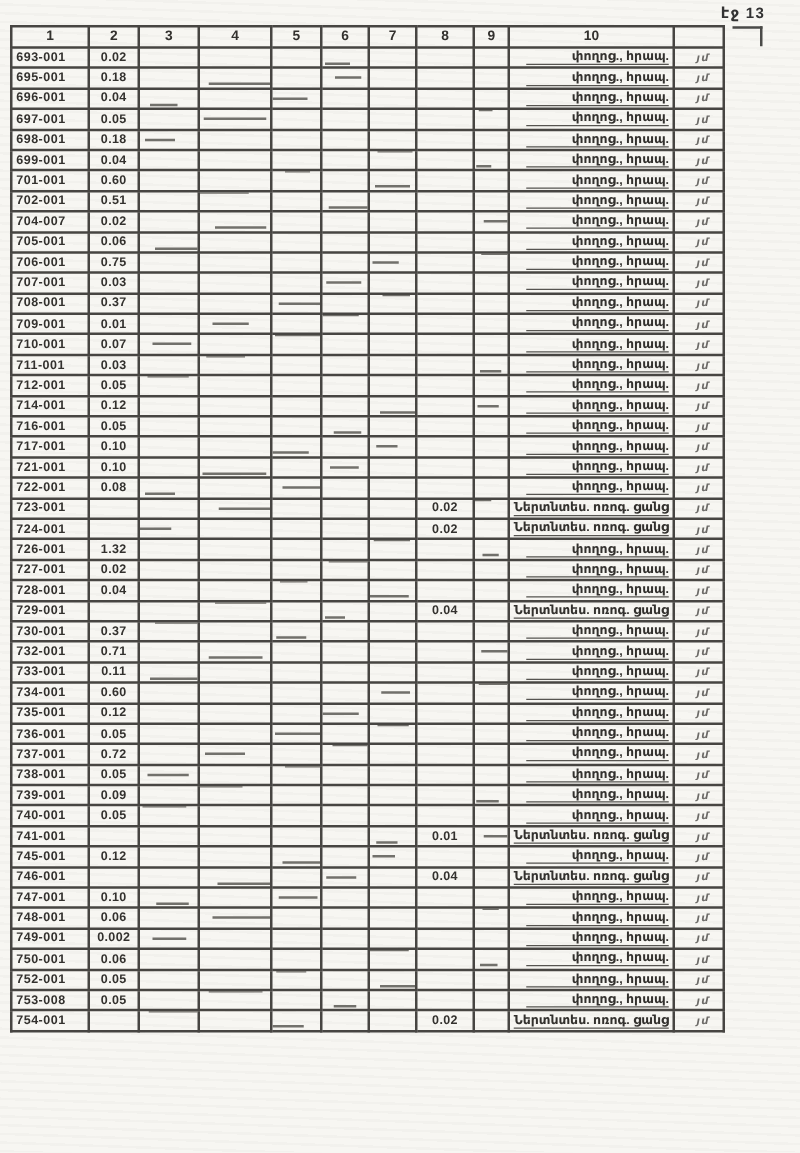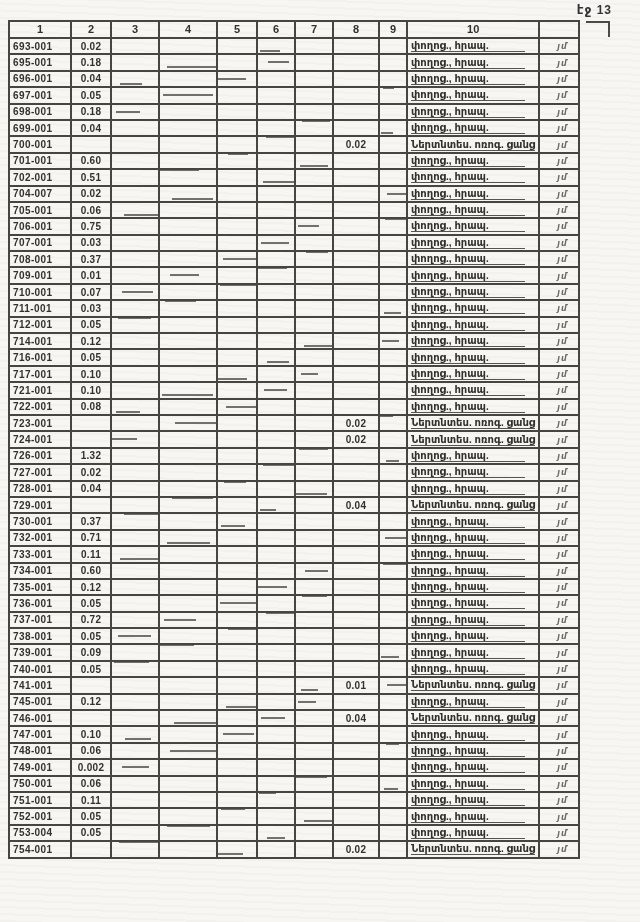--- a/index.html
+++ b/index.html
@@ -30,21 +30,21 @@
     border:2px solid #474542;
     font-size:10px;line-height:11px;
     padding:0 3px;height:14.4px;
     white-space:nowrap;overflow:hidden;
     position:relative;
     font-weight:600;color:#33312e;
   }
   table.doc th{height:15px;text-align:center;font-weight:700;font-size:11px;}
   td.c-code{text-align:left;padding-left:5px;letter-spacing:.4px;}
   td.c-val{text-align:center;letter-spacing:.3px;}
-  td.c-desc{text-align:left;padding-left:4px;}
+  td.c-desc{text-align:right;padding-left:4px;}
   td.c-desc .u{
     display:inline-block;min-width:92%;
     border-bottom:1px solid #565450;padding-bottom:0px;
   }
   th.c-note, td.c-note{
     border:none;background:transparent;text-align:left;
     font-weight:400;
   }
   td.c-note span{
     font-size:8px;font-style:italic;color:#555350;opacity:.85;
@@ -185,35 +185,20 @@
           <span class="dash hi" style="width: 77%; left: 18%;"></span>
         </td>
         <td class="c-val"></td>
         <td>
           <span class="dash lo" style="width: 48%; left: 2%;"></span>
         </td>
         <td class="c-desc"><span class="u">փողոց., հրապ.</span></td>
         <td class="c-note"><span>յմ</span></td>
       </tr>
       <tr>
-        <td class="c-code">700-001</td>
-        <td class="c-val"></td>
-        <td></td>
-        <td></td>
-        <td></td>
-        <td>
-          <span class="dash hi" style="width: 93%; left: 22%;"></span>
-        </td>
-        <td></td>
-        <td class="c-val">0.02</td>
-        <td></td>
-        <td class="c-desc"><span class="u">Ներտնտես. ոռոգ. ցանց</span></td>
-        <td class="c-note"><span>յմ</span></td>
-      </tr>
-      <tr>
         <td class="c-code">701-001</td>
         <td class="c-val">0.60</td>
         <td></td>
         <td></td>
         <td>
           <span class="dash hi" style="width: 54%; left: 26%;"></span>
         </td>
         <td></td>
         <td>
           <span class="dash lo" style="width: 80%; left: 10%;"></span>
@@ -843,53 +828,38 @@
           <span class="dash hi" style="width: 85%; left: 0%;"></span>
         </td>
         <td class="c-val"></td>
         <td>
           <span class="dash lo" style="width: 56%; left: 14%;"></span>
         </td>
         <td class="c-desc"><span class="u">փողոց., հրապ.</span></td>
         <td class="c-note"><span>յմ</span></td>
       </tr>
       <tr>
-        <td class="c-code">751-001</td>
-        <td class="c-val">0.11</td>
-        <td></td>
-        <td></td>
-        <td></td>
-        <td>
-          <span class="dash hi" style="width: 46%; left: 4%;"></span>
-        </td>
-        <td></td>
-        <td class="c-val"></td>
-        <td></td>
-        <td class="c-desc"><span class="u">փողոց., հրապ.</span></td>
-        <td class="c-note"><span>յմ</span></td>
-      </tr>
-      <tr>
         <td class="c-code">752-001</td>
         <td class="c-val">0.05</td>
         <td></td>
         <td></td>
         <td>
           <span class="dash hi" style="width: 62%; left: 8%;"></span>
         </td>
         <td></td>
         <td>
           <span class="dash lo" style="width: 88%; left: 22%;"></span>
         </td>
         <td class="c-val"></td>
         <td></td>
         <td class="c-desc"><span class="u">փողոց., հրապ.</span></td>
         <td class="c-note"><span>յմ</span></td>
       </tr>
       <tr>
-        <td class="c-code">753-004</td>
+        <td class="c-code">753-008</td>
         <td class="c-val">0.05</td>
         <td></td>
         <td>
           <span class="dash hi" style="width: 78%; left: 12%;"></span>
         </td>
         <td></td>
         <td>
           <span class="dash lo" style="width: 49%; left: 26%;"></span>
         </td>
         <td></td>

